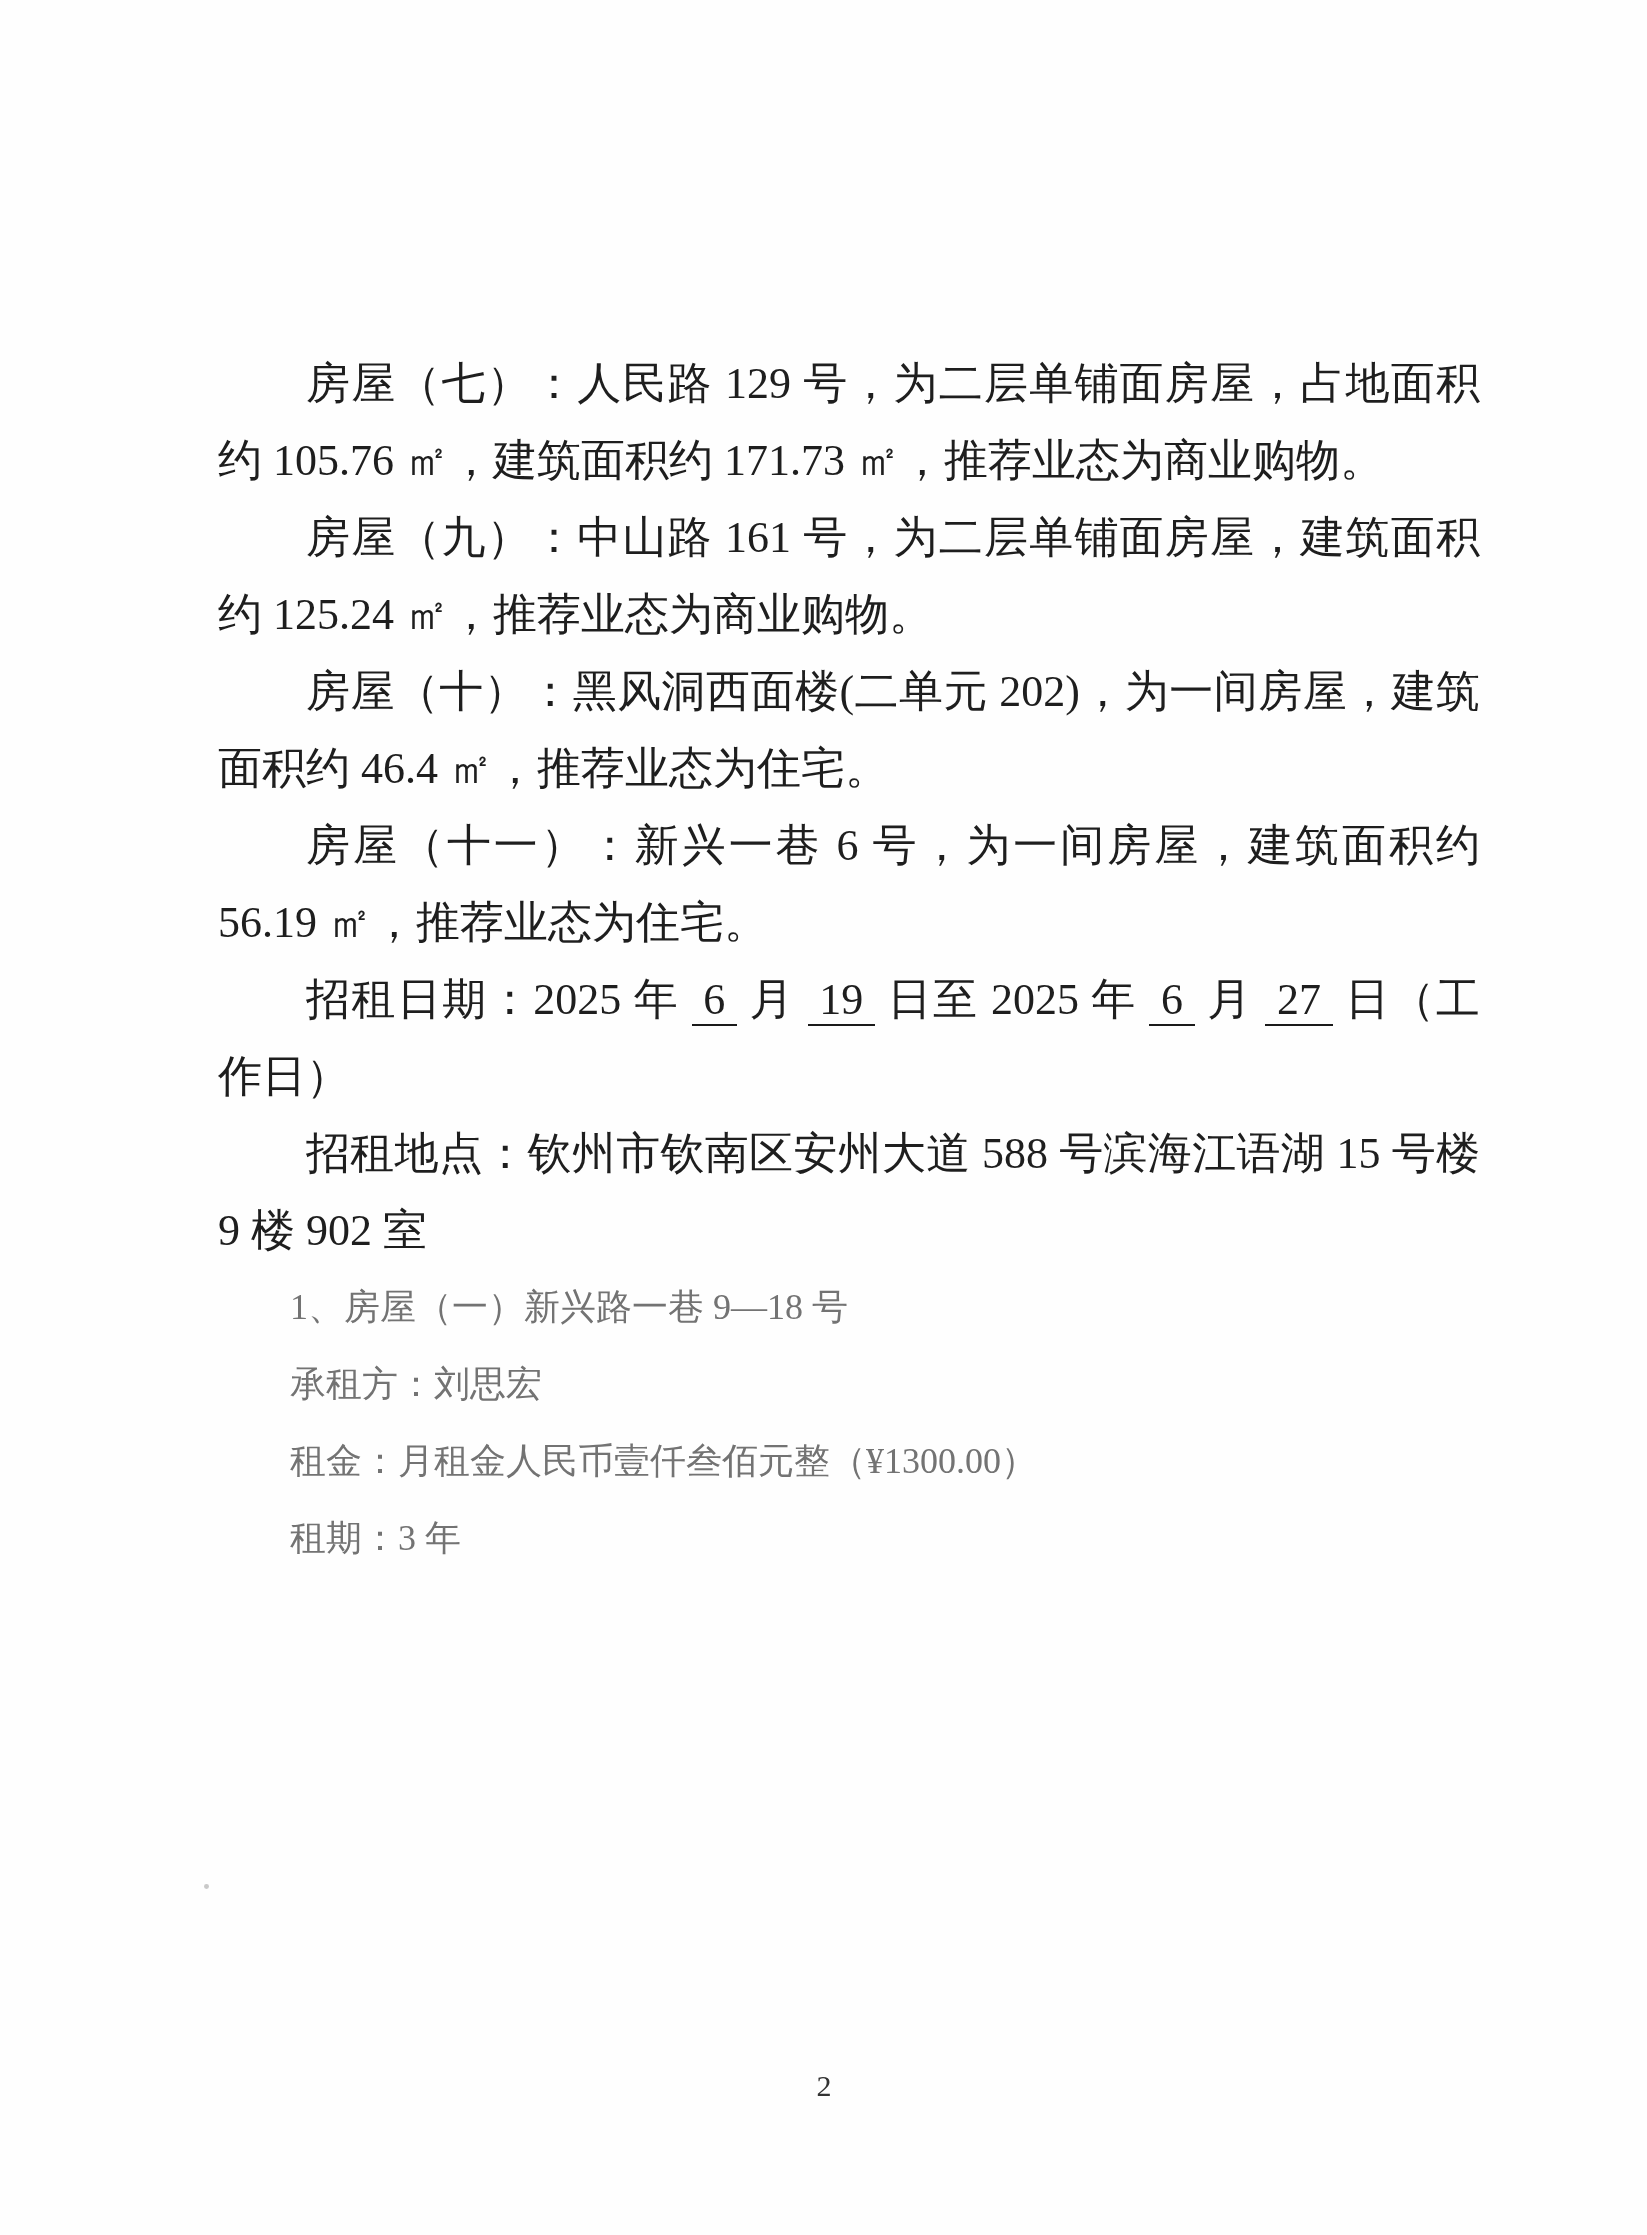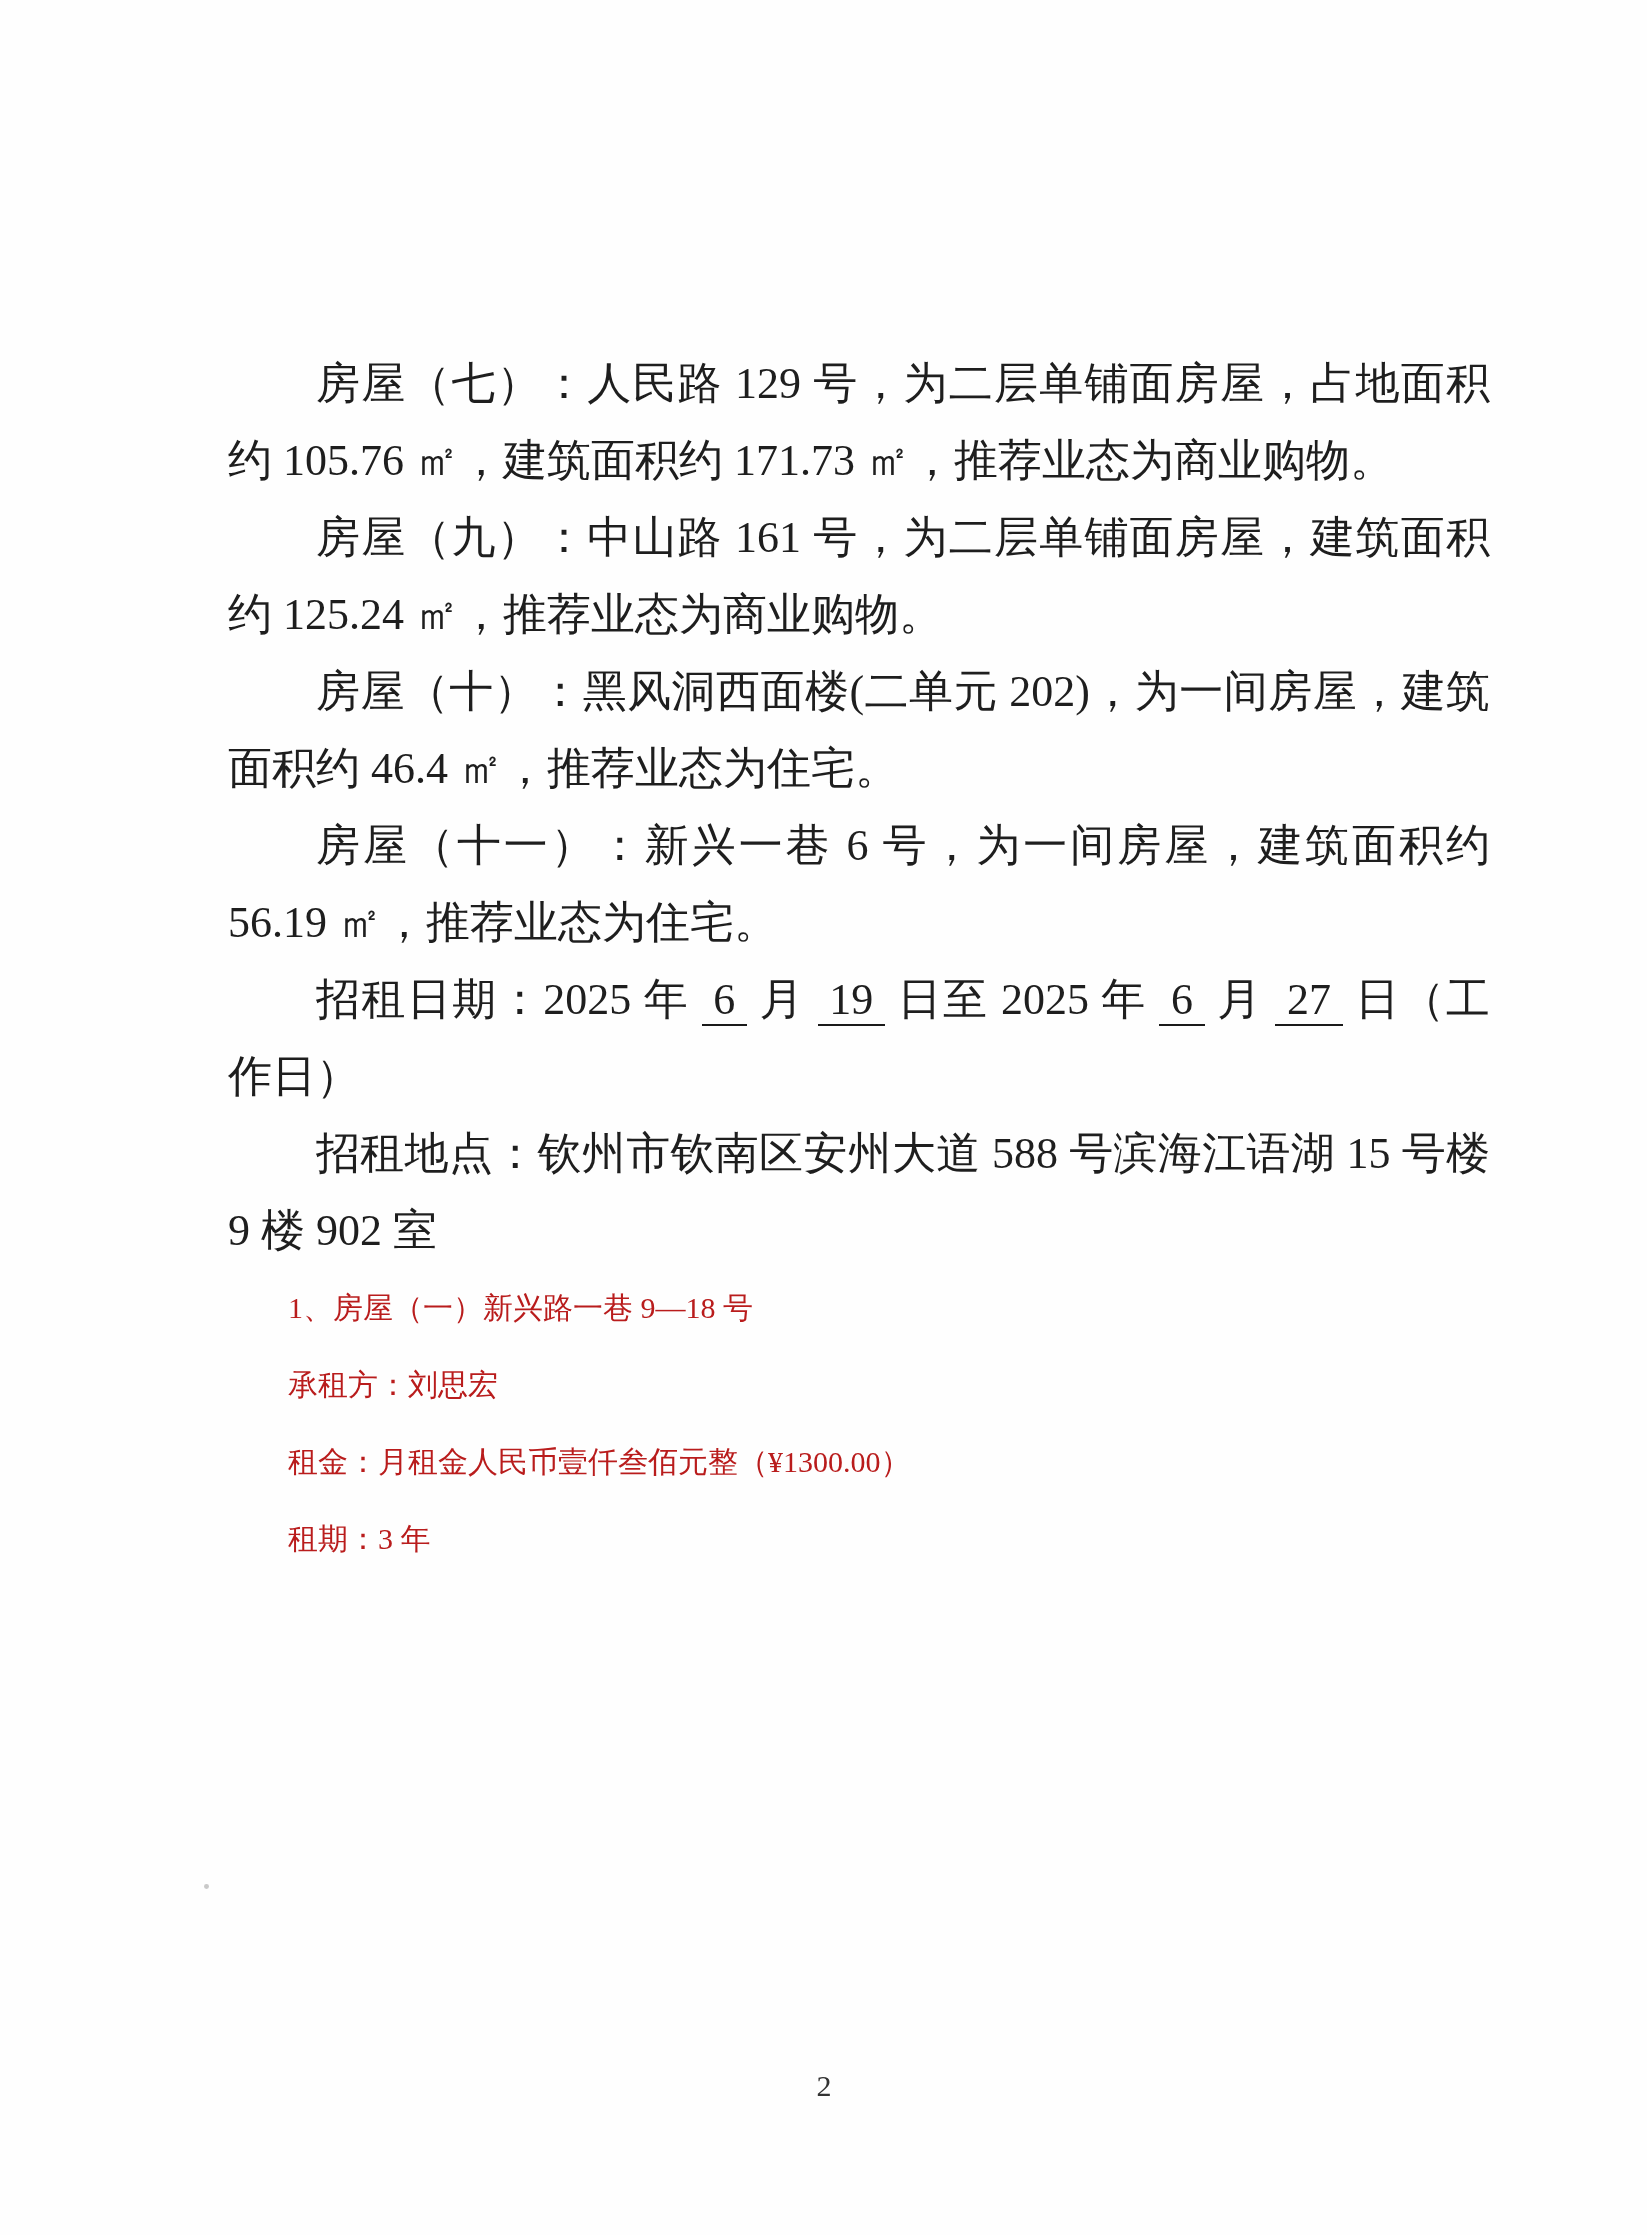--- a/index.html
+++ b/index.html
@@ -7,21 +7,21 @@
     position:relative;
     width:1648px;height:2236px;
     margin:0 auto;
     background:#fefefe;
     color:#222;
     font-family:"Liberation Serif","DejaVu Serif",serif;
     overflow:hidden;
   }
   .content{
     position:absolute;
-    left:228px;top:345px;
+    left:218px;top:345px;
     width:1262px;
   }
   .para{
     margin:0;
     font-size:44px;
     line-height:77px;
     text-align:justify;
     text-indent:2em;
     letter-spacing:0;
     color:#1e1e1e;
@@ -32,24 +32,24 @@
     font-weight:bold;
     font-size:43px;
     line-height:77px;
     color:#000;
     letter-spacing:2px;
   }
   .heading.no-indent{text-indent:0;}
   .heading.indent{text-indent:2em;}
   .entry{
     margin:0;
-    font-size:30px;
+    font-size:36px;
     line-height:77px;
     text-indent:2em;
-    color:#b91c1c;
+    color:#737373;
   }
   .blank{
     display:inline;
     text-indent:0;
     padding:0 11.8px;
     border-bottom:2.9px solid #1a1a1a;
   }
   .page-number{
     position:absolute;
     top:2066px;left:0;width:100%;

